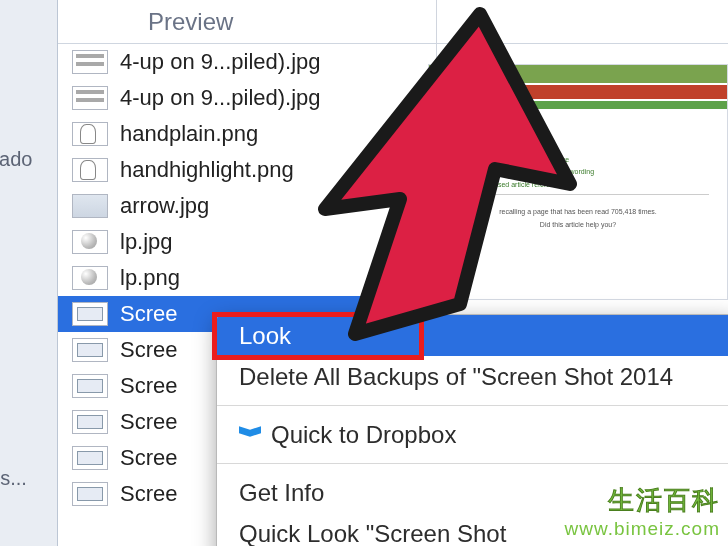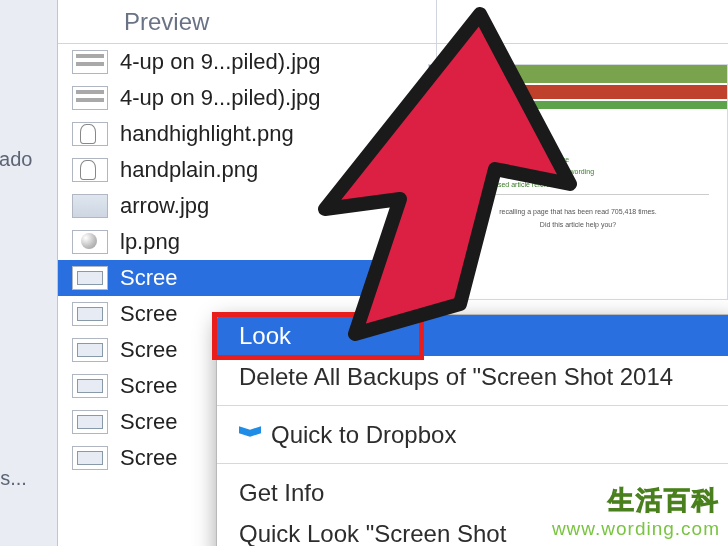--- a/index.html
+++ b/index.html
@@ -6,21 +6,21 @@
   html, body { width: 728px; height: 546px; overflow: hidden; background: #fff; }
   .stage { position: relative; width: 728px; height: 546px; }
 
   
   .sidebar { position: absolute; left: 0; top: 0; width: 58px; height: 546px; background: #e9edf3; border-right: 1px solid #bcc6d4; }
   .sidebar .side-label { position: absolute; left: -22px; font-size: 20px; color: #5c6475; white-space: nowrap; }
   .sl1 { top: 148px; }
   .sl2 { top: 467px; }
 
   
-  .section-header { position: absolute; left: 58px; top: 0; right: 0; height: 44px; border-bottom: 1px solid #cfd6e0; display:flex; align-items:center; padding-left: 66px; background:#fff;}
+  .section-header { position: absolute; left: 58px; top: 0; right: 0; height: 44px; border-bottom: 1px solid #cfd6e0; display:flex; align-items:center; padding-left: 90px; background:#fff;}
   .section-header .title { font-size: 24px; color: #6a7386; font-weight: 400; }
   .ghost-top { position:absolute; left:160px; top:6px; font-size:22px; color:#d0d5dd; white-space:nowrap;}
 
   
   .filelist { position: absolute; left: 58px; top: 44px; width: 378px; bottom: 0; background:#fff; }
   .row { height: 36px; display: flex; align-items: center; padding-left: 62px; font-size: 22px; color: #222; border-bottom: 0; position:relative;}
   .row .thumb { position:absolute; left:14px; top:6px; width:36px; height:24px; border:1px solid #b0b6c2; background:#fff; }
   .row .thumb.inner-grid::before { content:""; position:absolute; inset:3px; background:linear-gradient(#555 0 0) 0 0/100% 4px no-repeat,linear-gradient(#555 0 0) 0 8px/100% 4px no-repeat,linear-gradient(#555 0 0) 0 16px/100% 4px no-repeat; opacity:.5;}
   .row .thumb.arrow-ico { background:#fff;}
   .row .thumb.arrow-ico::after { content:""; position:absolute; left:4px; top:2px; width:0;height:0;border-left:8px solid #d01c1c;border-top:6px solid transparent;border-bottom:6px solid transparent; transform:rotate(-30deg);}
@@ -55,21 +55,21 @@
   .preview .pbar2 { height:14px; background:#c0412b; margin-top:2px;}
   .preview .pbar3 { height:8px; background:#5ea24a; margin-top:2px;}
   .preview .pbody { position:absolute; left:10px; right:10px; top:62px; bottom:10px; background:#fff;}
   .preview .pbody .greentext { font-size:7px; color:#3a7b2a; line-height:1.5; margin:2px 8px; white-space:nowrap; overflow:hidden;}
   .preview .pbody .title { font-size:8px; color:#222; font-weight:bold; margin:4px 8px 2px;}
   .preview .pbody .note { font-size:7px; color:#555; text-align:center; margin-top:6px;}
   .preview .pbody .under { height:8px; border-top:1px solid #ccc; margin:4px 8px 0;}
 
   
   .watermark { position:absolute; right:8px; bottom:6px; text-align:right; }
-  .watermark .cn { font-size:26px; font-weight:700; color:#79c440; -webkit-text-stroke:1px #4a7f1e; letter-spacing:2px;}
+  .watermark .cn { font-size:26px; font-weight:400; color:#79c440; -webkit-text-stroke:1px #4a7f1e; letter-spacing:2px;}
   .watermark .url { font-size:19px; color:#79c440; letter-spacing:1px;}
 
   
   .vline { position:absolute; left:436px; top:0; bottom:0; width:1px; background:#d0d5de; }
 </style>
 </head>
 <body>
 
 <div class="stage">
   <div class="sidebar">
@@ -89,29 +89,33 @@
       <div class="row">
         <div class="thumb inner-grid"></div>
         <span class="fname">4-up on 9...piled).jpg</span>
       </div>
       <div class="row">
         <div class="thumb inner-grid"></div>
         <span class="fname">4-up on 9...piled).jpg</span>
       </div>
       <div class="row">
         <div class="thumb hand-ico"></div>
-        <span class="fname">handhighlight.png</span>
+        <span class="fname">handplain.png</span>
       </div>
       <div class="row">
         <div class="thumb hand-ico"></div>
-        <span class="fname">handplain.png</span>
+        <span class="fname">handhighlight.png</span>
       </div>
       <div class="row">
         <div class="thumb photo-ico"></div>
         <span class="fname">arrow.jpg</span>
+      </div>
+      <div class="row">
+        <div class="thumb ball-ico"></div>
+        <span class="fname">lp.jpg</span>
       </div>
       <div class="row">
         <div class="thumb ball-ico"></div>
         <span class="fname">lp.png</span>
       </div>
       <div class="row selected">
         <div class="thumb shot-ico"></div>
         <span class="fname">Scree</span>
       </div>
       <div class="row">
@@ -177,15 +181,15 @@
 
   <svg class="bigarrow" viewBox="0 0 320 360">
     <defs></defs>
     <g transform="translate(10,10)">
       <path d="M 210 10 L 300 180 L 225 165 L 190 300 L 85 330 L 130 195 L 55 205 Z" fill="#dc2044" stroke="#1a1a1a" stroke-width="14" stroke-linejoin="round"></path>
     </g>
   </svg>
 
   <div class="watermark">
     <div class="cn">生活百科</div>
-    <div class="url">www.wording.com</div>
+    <div class="url">www.bimeiz.com</div>
   </div>
 </div>
 
 </body></html>

